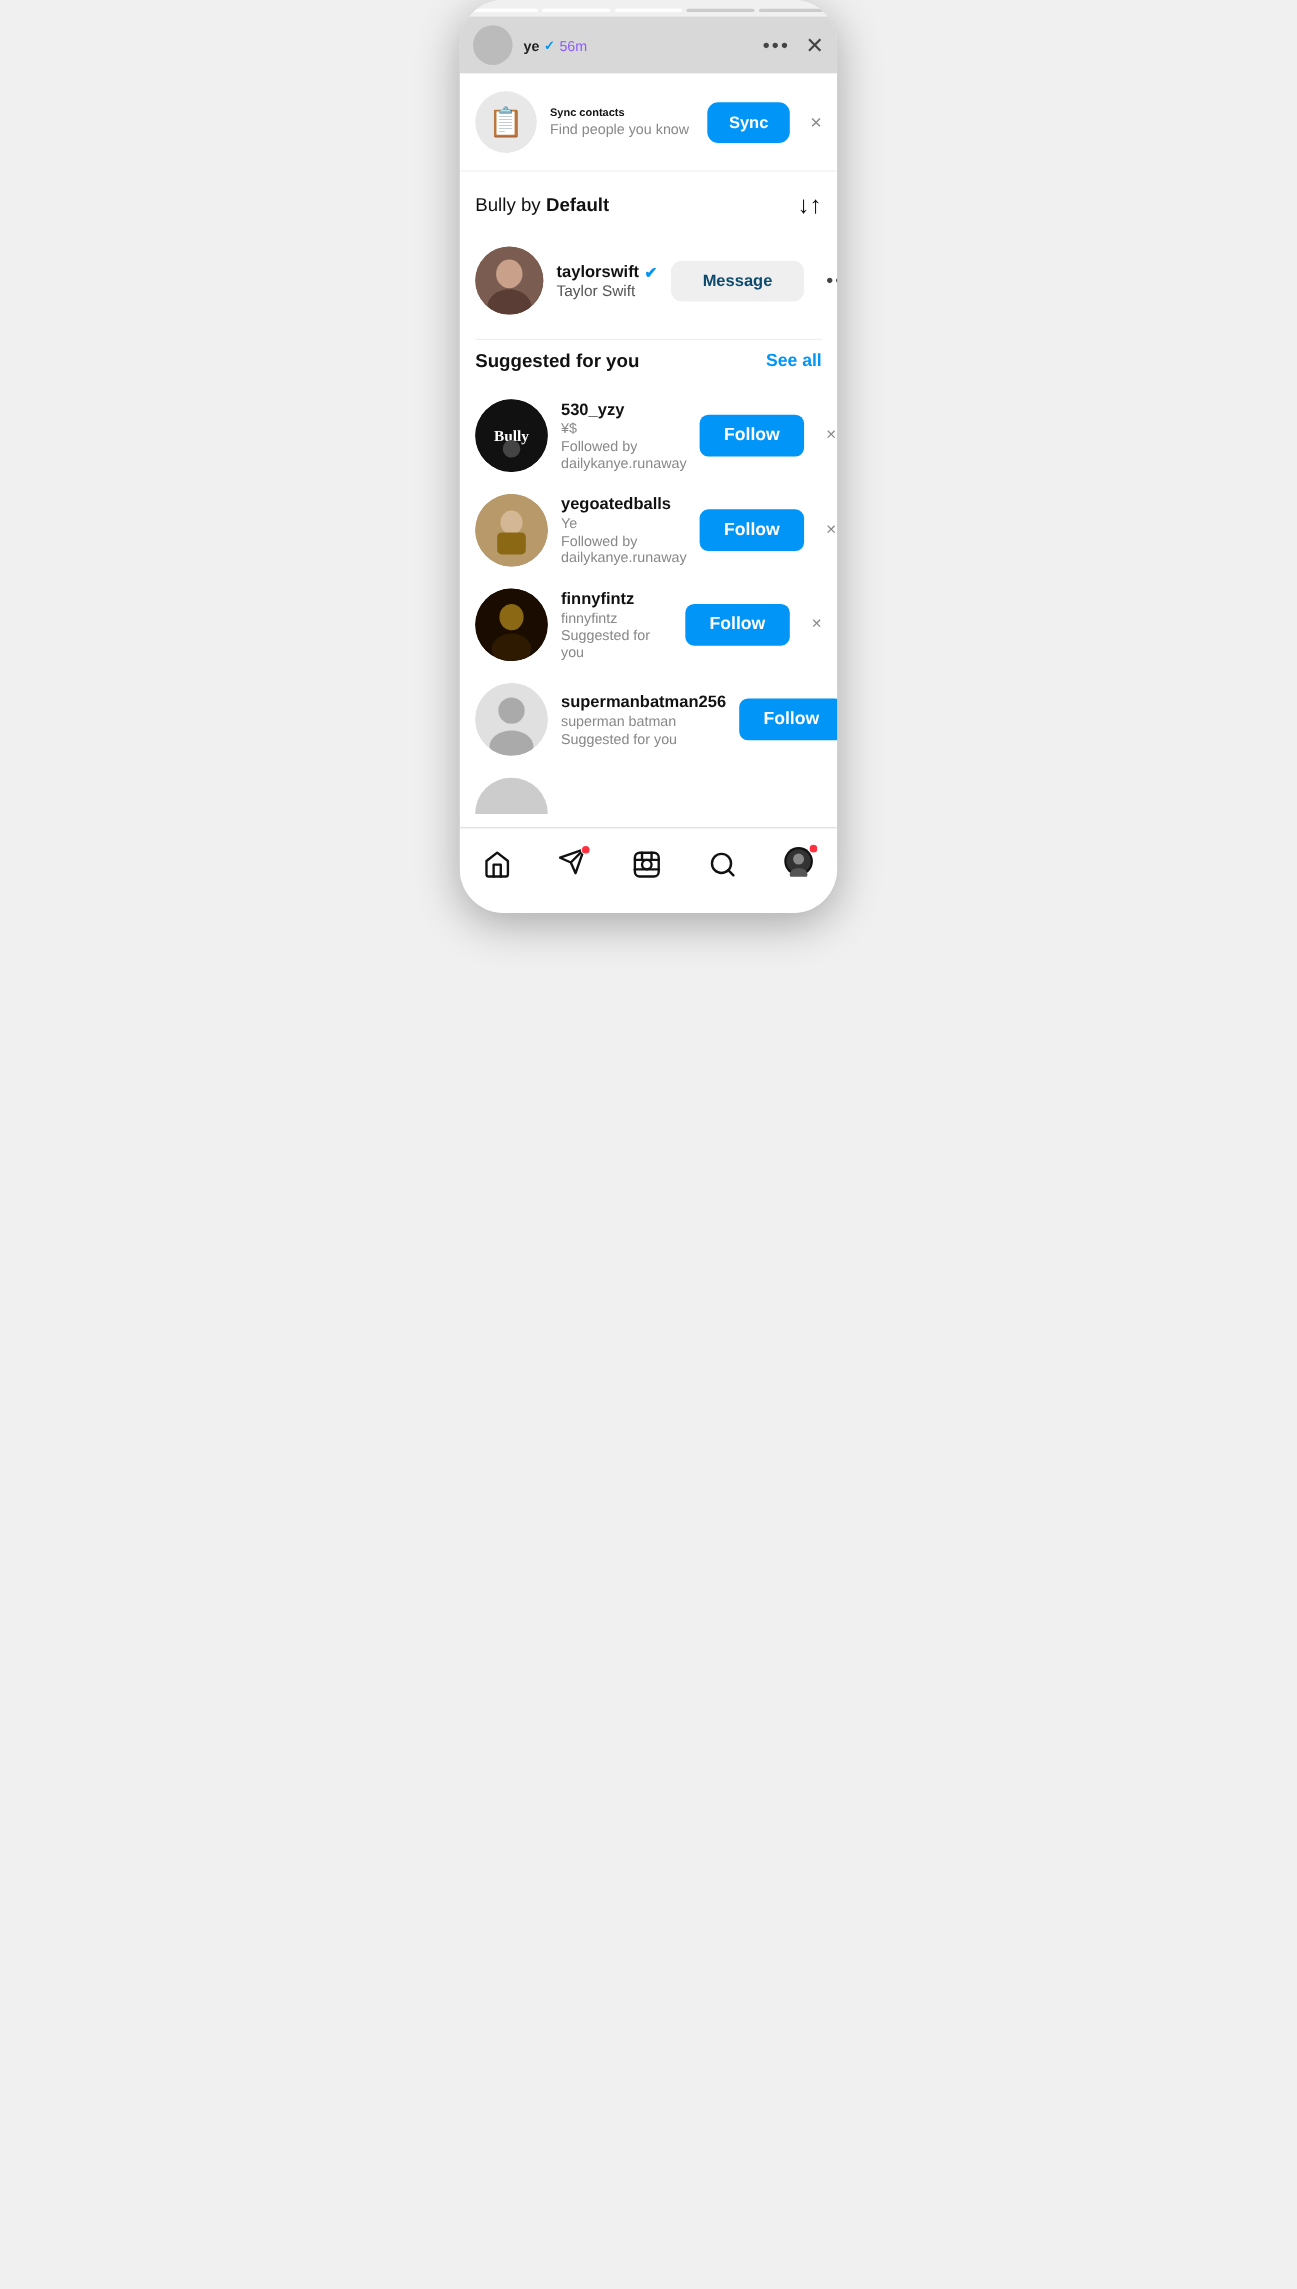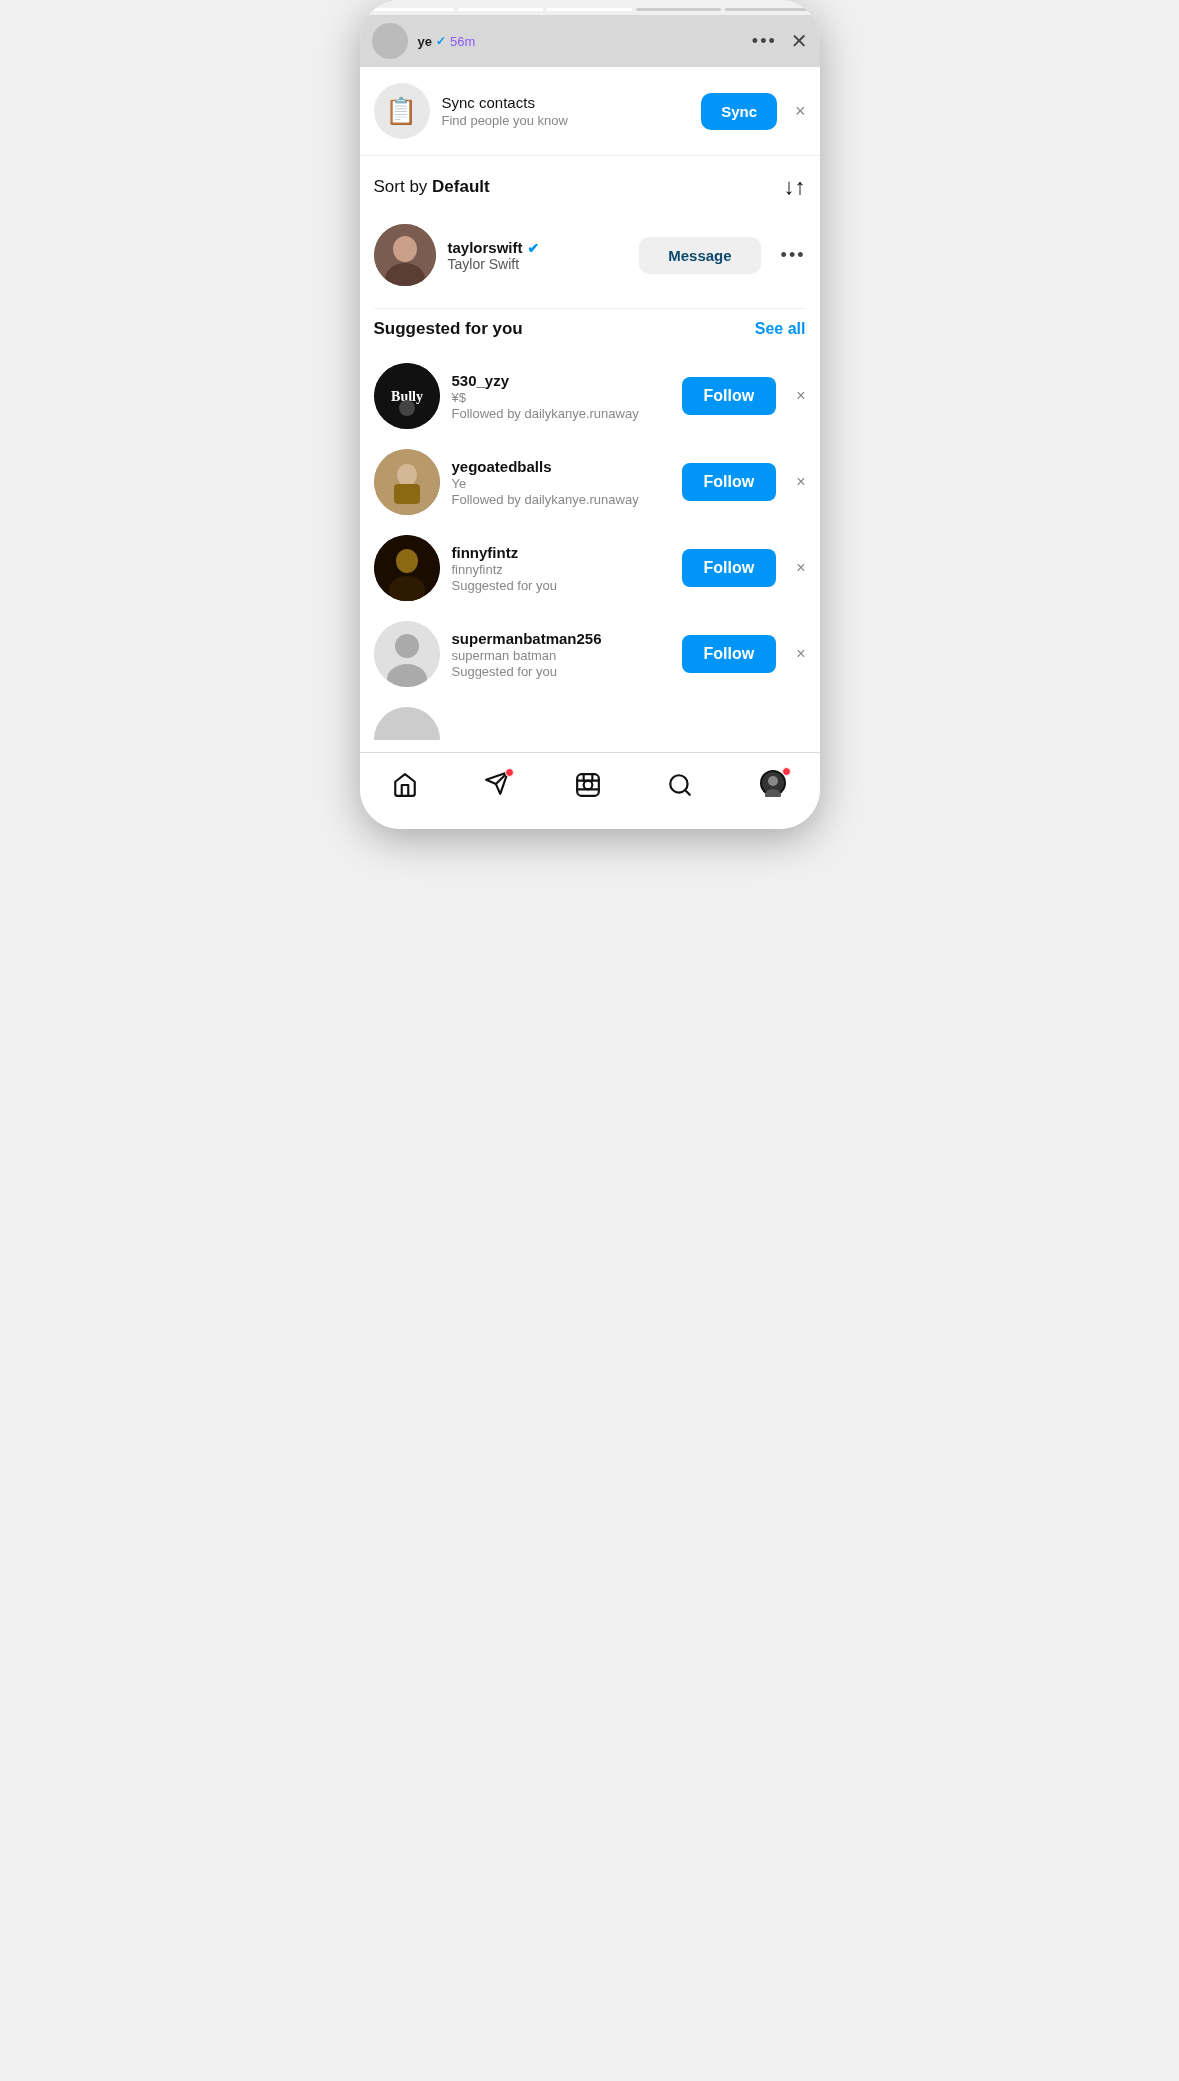--- a/index.html
+++ b/index.html
@@ -8,21 +8,21 @@
     body {
       font-family: -apple-system, BlinkMacSystemFont, 'Segoe UI', sans-serif;
       background: #f0f0f0;
       display: flex;
       justify-content: center;
       align-items: flex-start;
       min-height: 100vh;
     }
 
     .phone-wrapper {
-      width: 460px;
+      width: 343px;
       min-height: 694px;
       background: #fff;
       position: relative;
       overflow: hidden;
       border-radius: 40px;
       box-shadow: 0 10px 40px rgba(0,0,0,0.3);
     }
 
     
     .progress-bars {
@@ -132,22 +132,22 @@
       display: flex;
       align-items: center;
       justify-content: center;
       flex-shrink: 0;
       font-size: 24px;
     }
     .sync-text {
       flex: 1;
     }
     .sync-title {
-      font-size: 15px;
-      font-weight: 400;
+      font-size: 10px;
+      font-weight: 700;
       color: #111;
     }
     .sync-subtitle {
       font-size: 13px;
       color: #888;
       margin-top: 2px;
     }
     .sync-button {
       background: #0095f6;
       color: #fff;
@@ -411,21 +411,21 @@
       <div class="sync-text">
         <div class="sync-title">Sync contacts</div>
         <div class="sync-subtitle">Find people you know</div>
       </div>
       <button class="sync-button">Sync</button>
       <span class="sync-close">×</span>
     </div>
 
     <div class="sort-section">
       <div class="sort-label">
-        <span>Sort by </span><strong>Default</strong>
+        <span>Bully by </span><strong>Default</strong>
       </div>
       <span class="sort-icon">↓↑</span>
     </div>
 
     <div class="following-user">
       <div class="user-avatar avatar-taylor">
         <svg width="62" height="62" viewBox="0 0 62 62" xmlns="http://www.w3.org/2000/svg">
           <rect width="62" height="62" rx="31" fill="#7a5c50"></rect>
           <ellipse cx="31" cy="25" rx="12" ry="13" fill="#c9a18a"></ellipse>
           <ellipse cx="31" cy="55" rx="20" ry="16" fill="#5a3e35"></ellipse>

